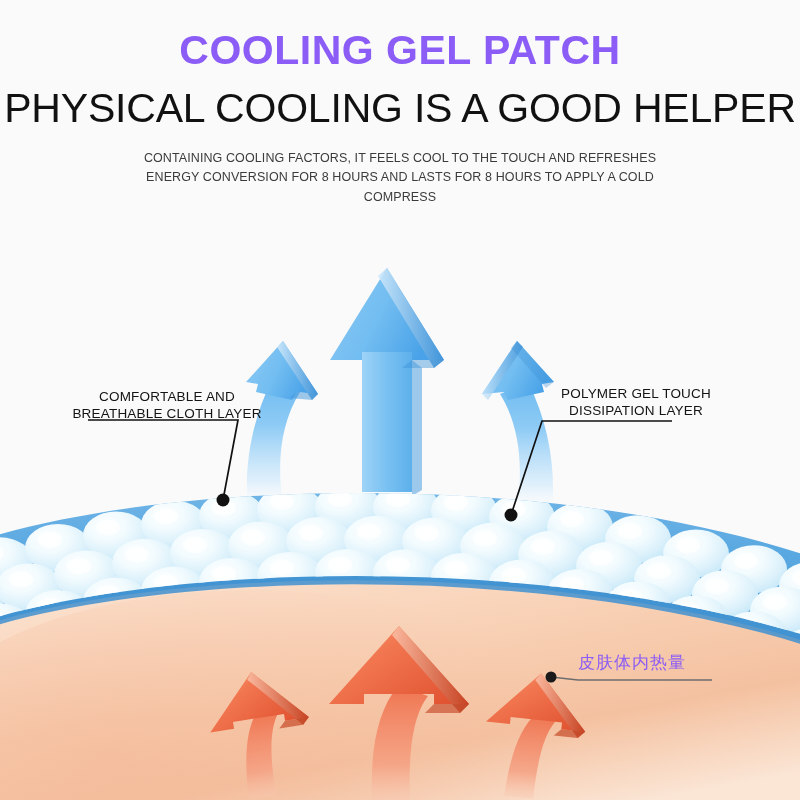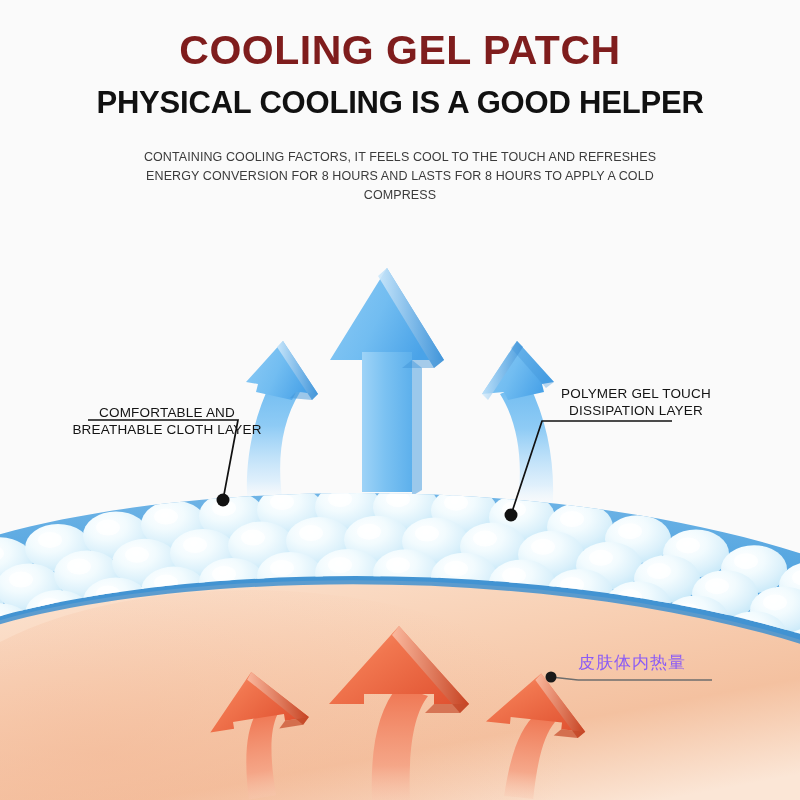--- a/index.html
+++ b/index.html
@@ -34,36 +34,36 @@
     width: 800px;
     text-align: center;
     z-index: 40;
   }
   #page-title {
     margin: 0;
     padding-top: 29px;
     font-size: 41px;
     font-weight: bold;
     letter-spacing: 0.5px;
-    color: #7f1d1d;
+    color: #8b5cf6;
     font-family: "Liberation Sans", sans-serif;
     line-height: 1.05;
   }
   #page-subtitle {
     margin: 0;
     padding-top: 15px;
-    font-size: 31px;
-    font-weight: bold;
+    font-size: 41px;
+    font-weight: normal;
     letter-spacing: -0.2px;
     color: #111111;
     font-family: "Liberation Sans", sans-serif;
     line-height: 1.05;
   }
   #page-description {
-    margin: 9px auto;
+    margin: 0 auto;
     padding-top: 19px;
     width: 560px;
     font-size: 12.5px;
     letter-spacing: 0.1px;
     color: #3b3b3b;
     line-height: 1.55;
     font-family: "Liberation Sans", sans-serif;
   }
   
   .callout {
@@ -71,21 +71,21 @@
     z-index: 45;
     font-size: 13.5px;
     letter-spacing: 0.2px;
     color: #141414;
     line-height: 1.28;
     white-space: pre-line;
     font-family: "Liberation Sans", sans-serif;
   }
   #callout-cloth {
     left: 52px;
-    top: 404px;
+    top: 388px;
     width: 230px;
     text-align: center;
   }
   #callout-gel {
     left: 536px;
     top: 385px;
     width: 200px;
     text-align: center;
   }
   #callout-skin {

